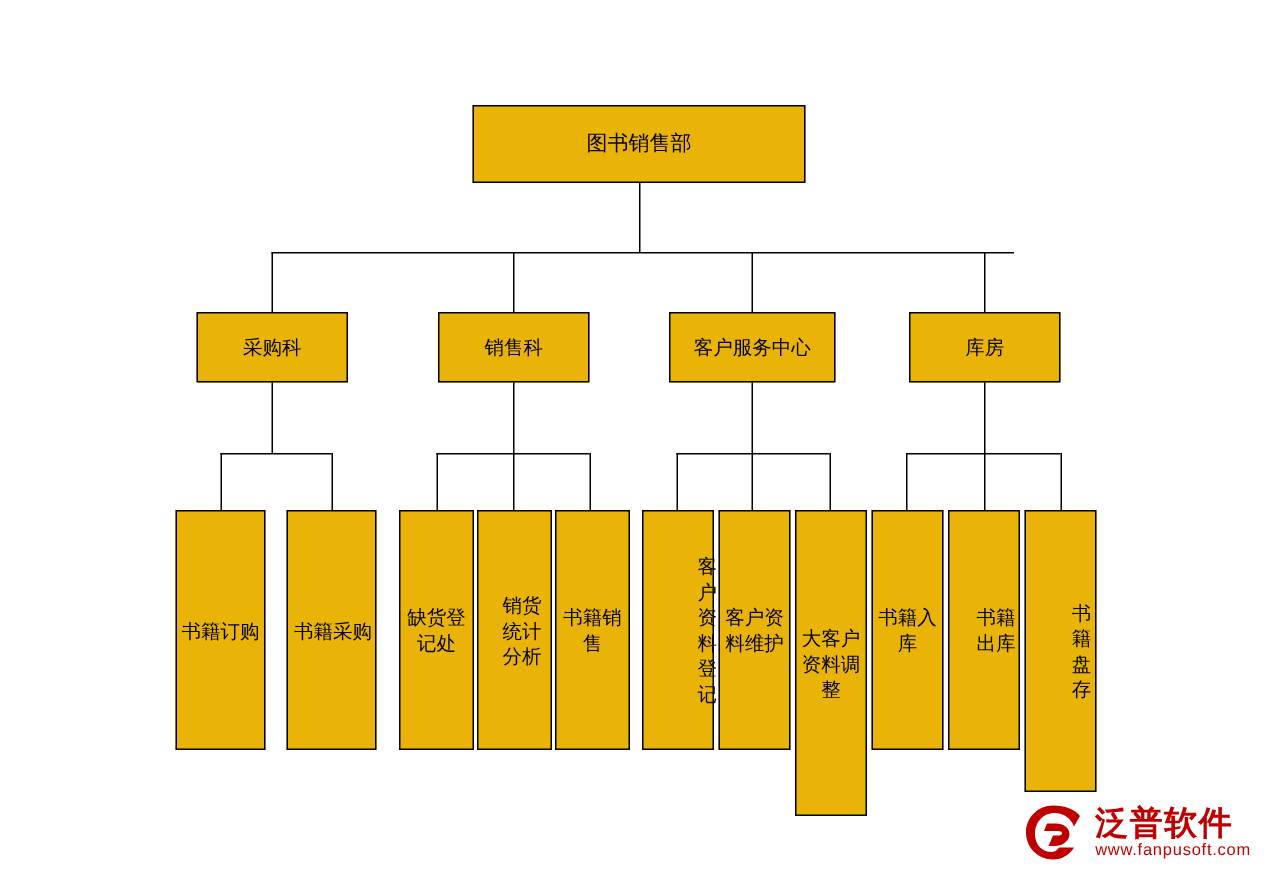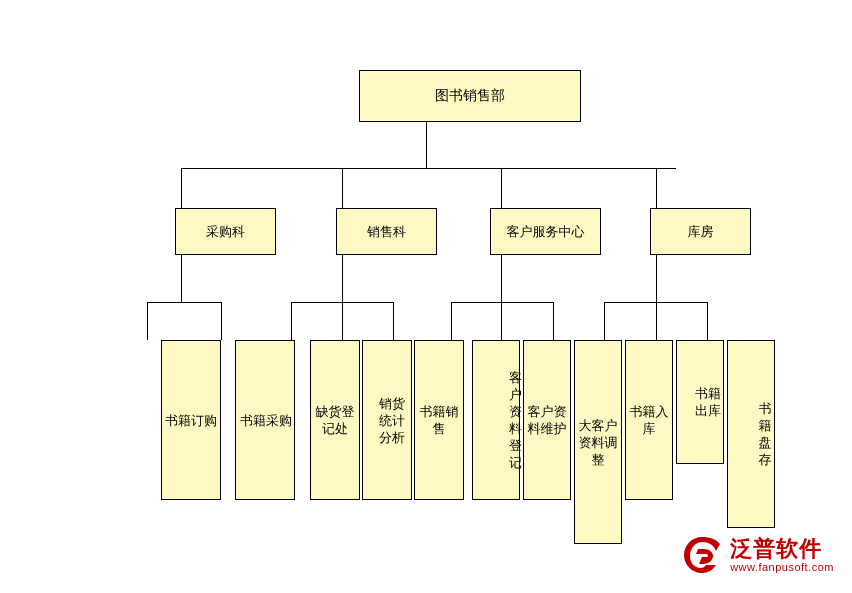--- a/index.html
+++ b/index.html
@@ -14,27 +14,26 @@
     position: relative;
     width: 852px;
     height: 593px;
     background: #ffffff;
     overflow: hidden;
   }
   .node {
     position: absolute;
     box-sizing: border-box;
     border: 1px solid #000000;
-    background: #fef9c3;
+    background: #eab308;
     display: flex;
     align-items: center;
     justify-content: center;
     text-align: center;
     color: #000000;
-    margin-left: 44px;
   }
   .node.root {
     font-size: 14px;
   }
   .node.dept {
     font-size: 13px;
   }
   .node.leaf {
     font-size: 13px;
     line-height: 17px;
@@ -165,21 +164,21 @@
   <div class="node leaf" style="left:479px; top:340px; width:48px; height:160px;">
     <span class="leaf-text">客户资料维护</span>
   </div>
   <div class="node leaf" style="left:530px; top:340px; width:48px; height:204px;">
     <span class="leaf-text">大客户资料调整</span>
   </div>
 
   <div class="node leaf" style="left:581px; top:340px; width:48px; height:160px;">
     <span class="leaf-text">书籍入库</span>
   </div>
-  <div class="node leaf" style="left:632px; top:340px; width:48px; height:124px;padding-left:18px;">
+  <div class="node leaf" style="left:632px; top:340px; width:48px; height:160px;padding-left:18px;">
     <span class="leaf-text">书籍出库</span>
   </div>
   <div class="node leaf" style="left:683px; top:340px; width:48px; height:188px;padding-left:30px;">
     <span class="leaf-text">书籍盘存</span>
   </div>
 
   <div id="logo">
     <div class="mark">
       <svg class="swoosh" viewBox="0 0 40 40" xmlns="http://www.w3.org/2000/svg" aria-hidden="true">
         <path d="M20 2 C10 2 2 10 2 20 C2 30 10 38 20 38 C26 38 31 35 34 30 L24 30 C22.5 32 21 33 19 33 C12.5 33 8 28 8 21 C8 13 13.5 7 21 7 C27 7 32 10.5 34 16 L38 9 C34.5 4.5 28 2 20 2 Z" fill="#c00000"></path>

